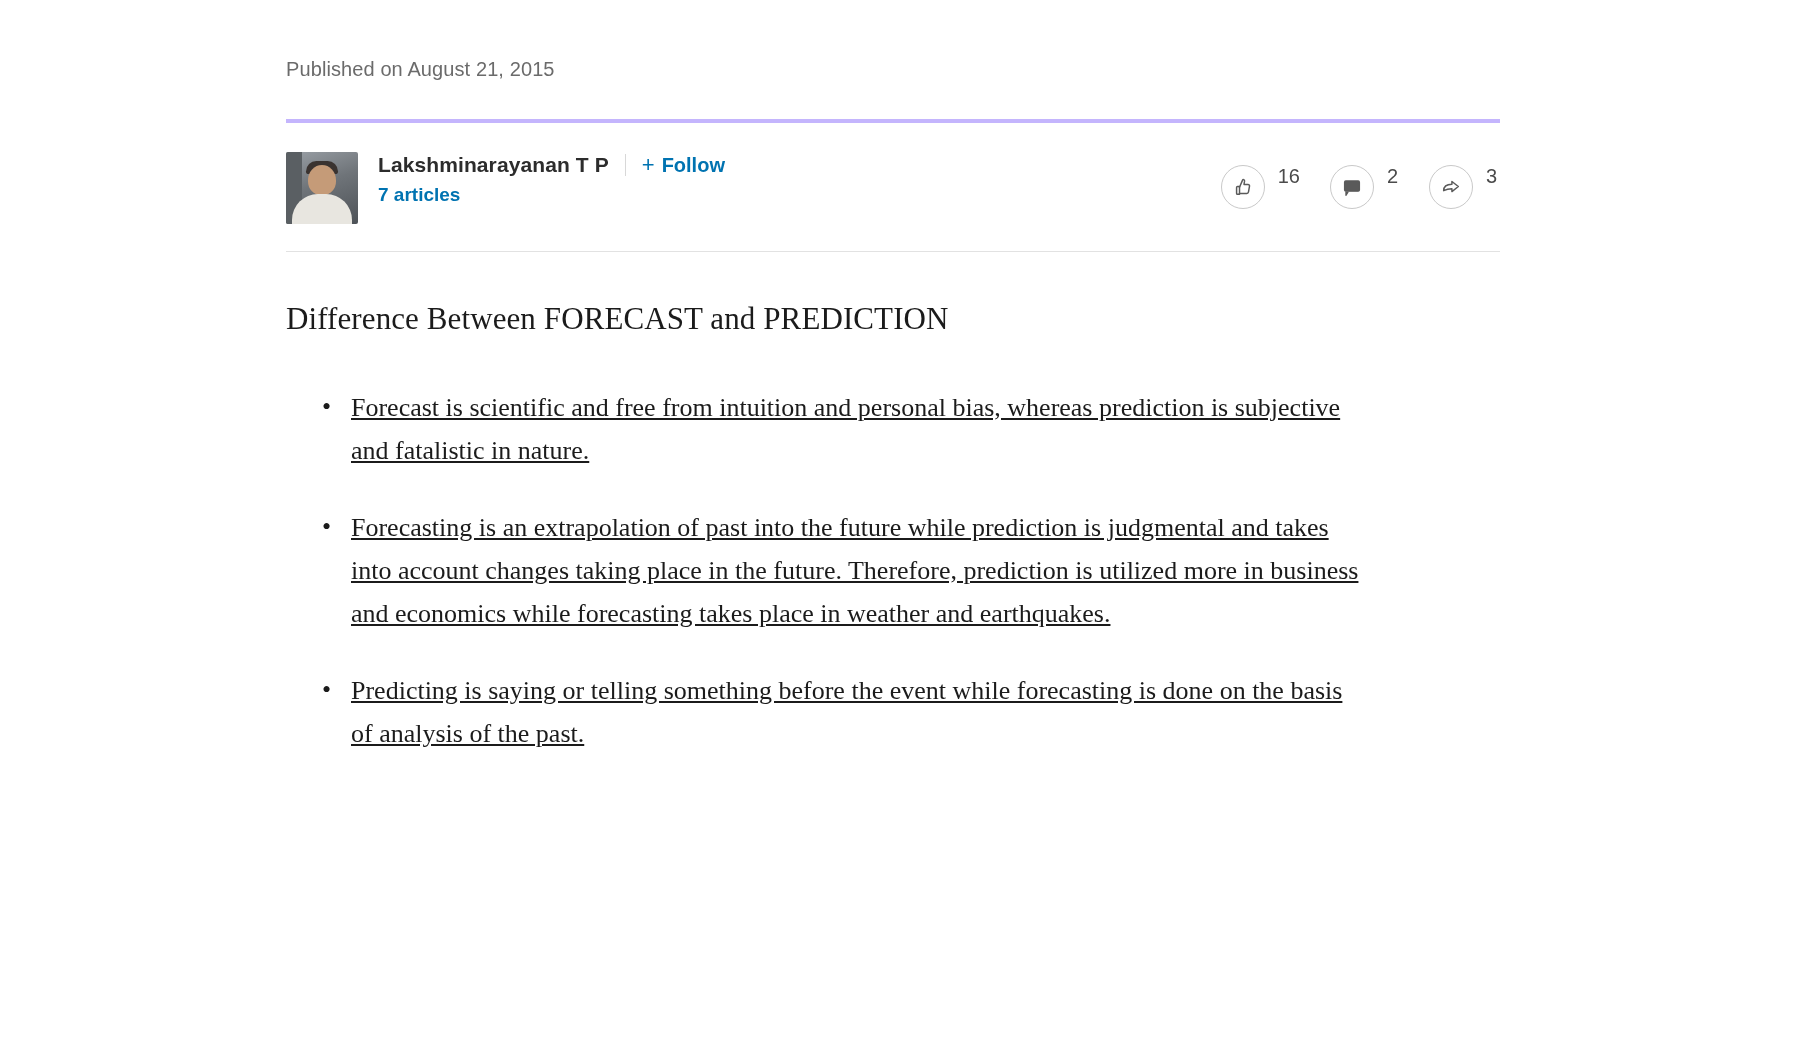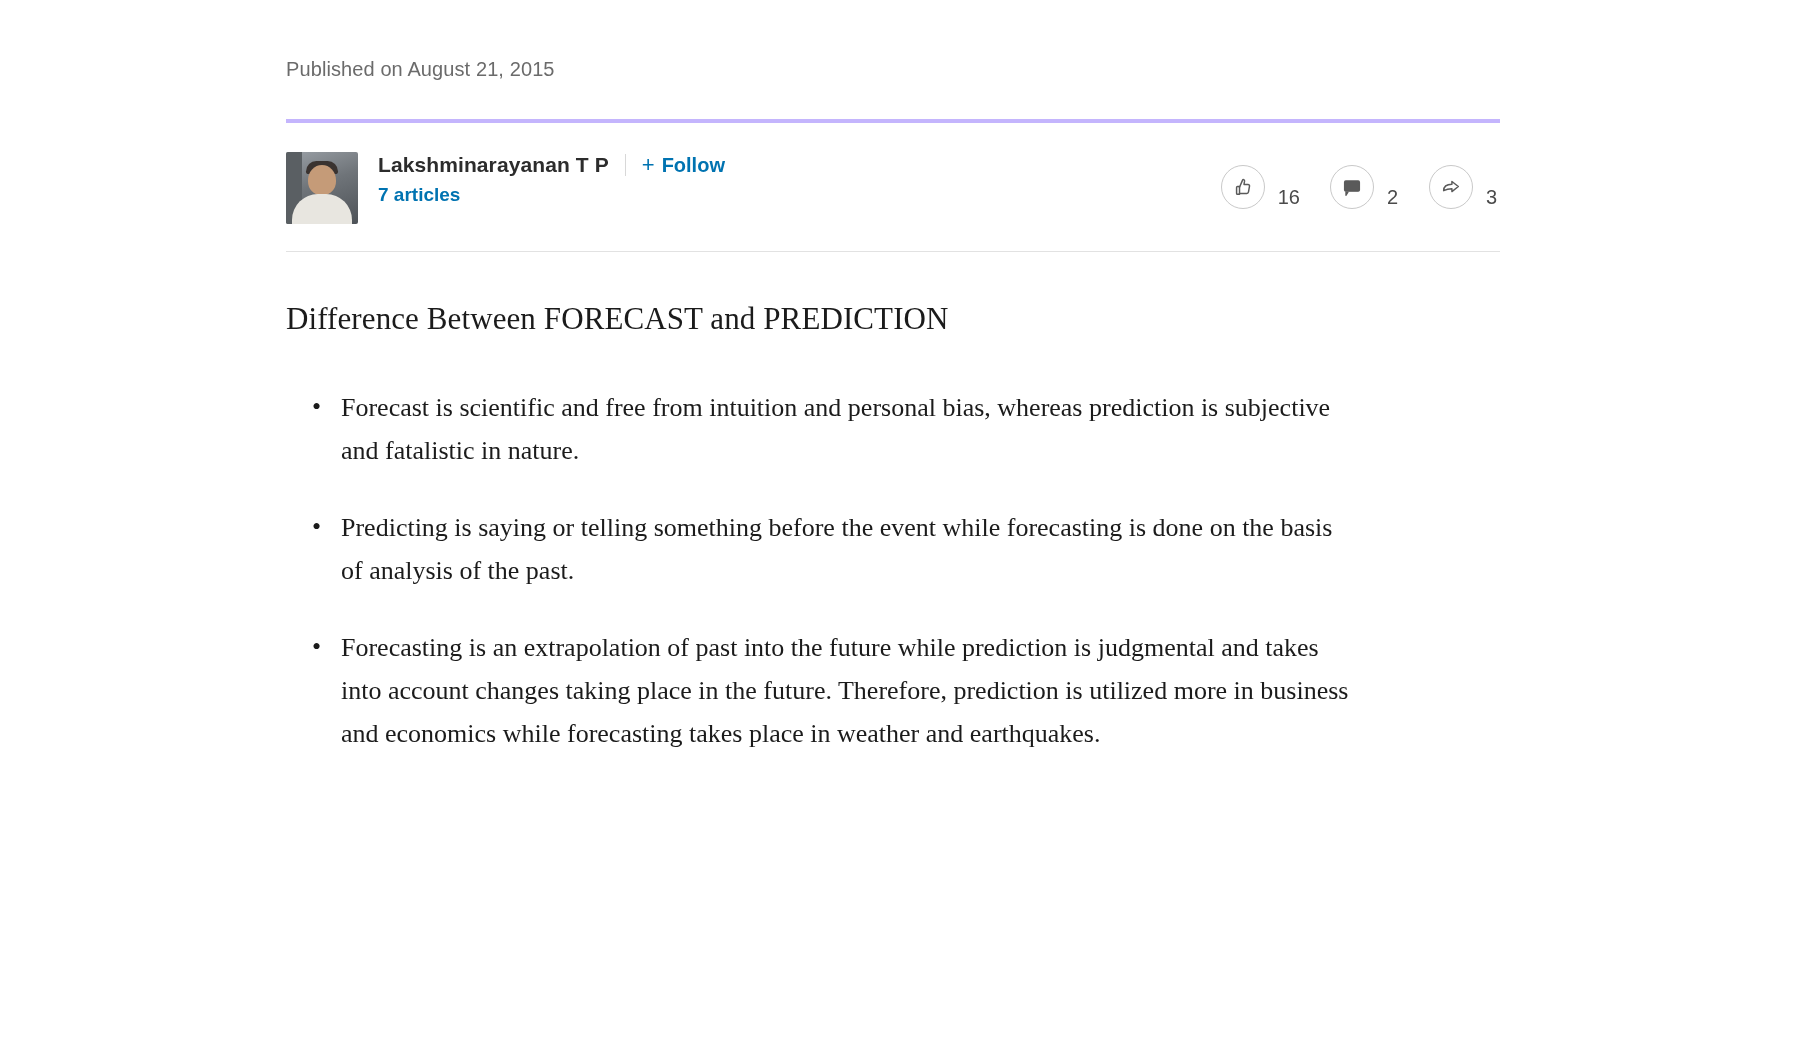--- a/index.html
+++ b/index.html
@@ -146,21 +146,21 @@
   }
 
   
   .social {
     display: flex;
     align-items: center;
     padding-right: 2px;
   }
   .social-item {
     display: flex;
-    align-items: flex-end;
+    align-items: flex-start;
     margin-left: 30px;
     cursor: pointer;
   }
   .social-item:first-child { margin-left: 0; }
   .circle-btn {
     width: 42px;
     height: 42px;
     border-radius: 50%;
     border: 1px solid #c9c9c9;
     display: flex;
@@ -182,23 +182,24 @@
     color: #1b1b1b;
   }
   .article-title {
     font-size: 31px;
     line-height: 38px;
     margin-top: 48px;
     letter-spacing: 0.1px;
   }
   ul.points {
     list-style: none;
-    margin: 0;
+    margin: 10px;
     padding: 0;
     margin-top: 48px;
+    text-decoration: underline;
   }
   ul.points li {
     position: relative;
     padding-left: 55px;
     font-size: 26px;
     line-height: 43px;
     margin-bottom: 34px;
     max-width: 1010px;
   }
   ul.points li::before {
@@ -268,19 +269,19 @@
           </span>
           <span class="social-count">3</span>
         </div>
       </div>
     </div>
 
     <div class="article-body">
       <div class="article-title">Difference Between FORECAST and PREDICTION</div>
       <ul class="points">
         <li>Forecast is scientific and free from intuition and personal bias, whereas prediction is subjective and fatalistic in nature.</li>
+        <li>Forecasting is an extrapolation of past into the future while prediction is judgmental and takes into account changes taking place in the future. Therefore, prediction is utilized more in business and economics while forecasting takes place in weather and earthquakes.</li>
         <li>Predicting is saying or telling something before the event while forecasting is done on the basis of analysis of the past.</li>
-        <li>Forecasting is an extrapolation of past into the future while prediction is judgmental and takes into account changes taking place in the future. Therefore, prediction is utilized more in business and economics while forecasting takes place in weather and earthquakes.</li>
       </ul>
     </div>
 
   </div>
 </div>
 
 </body></html>

